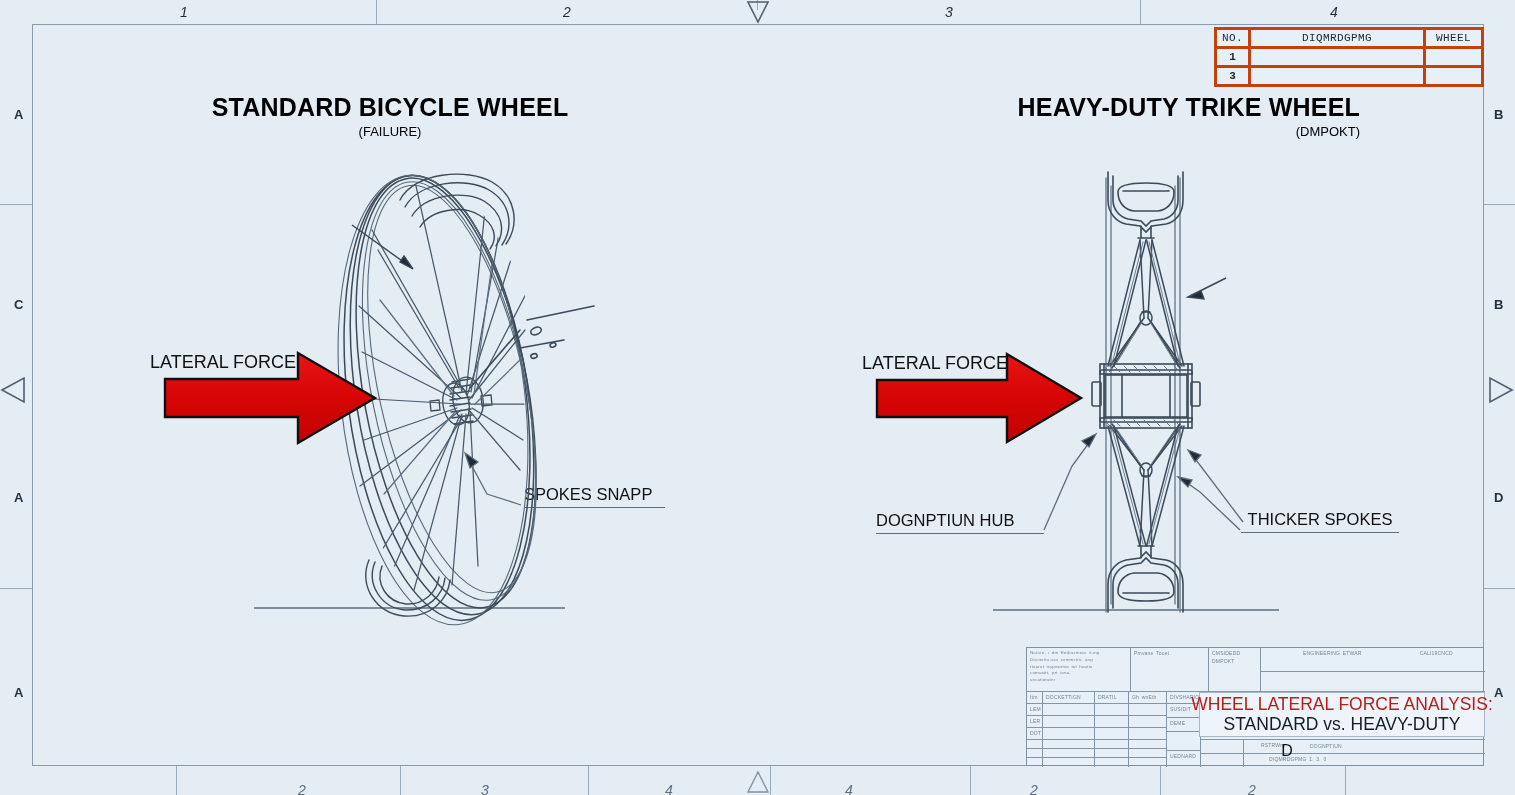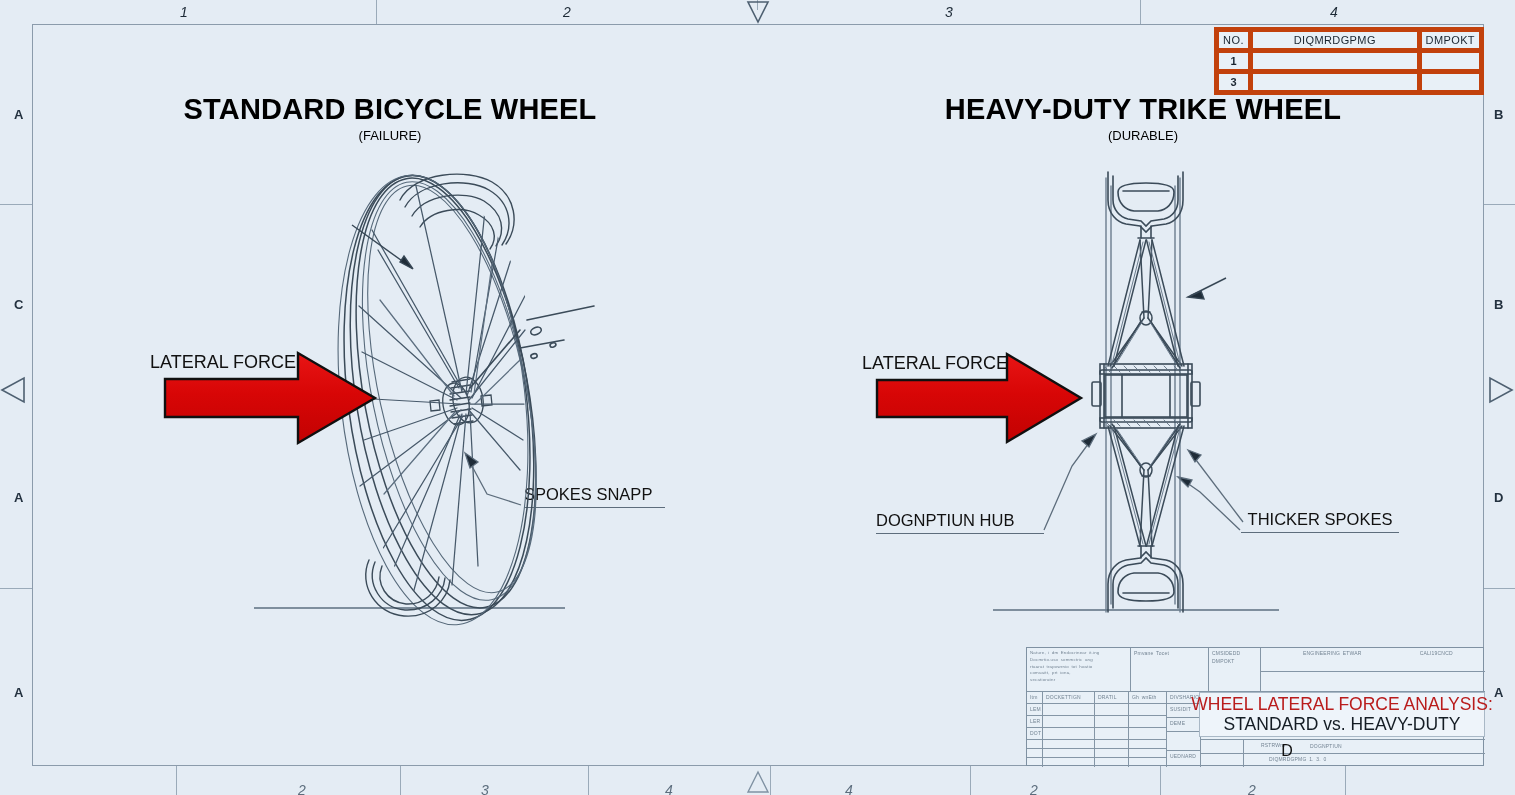--- a/index.html
+++ b/index.html
@@ -43,21 +43,21 @@
     background: #9aaab9;
   }
 
   
   .wheel-title {
     position: absolute;
     text-align: center;
     color: #000;
   }
   .wheel-title .main {
-    font-size: 29px; font-weight: bold; letter-spacing: .2px; white-space: nowrap;
+    font-size: 25px; font-weight: bold; letter-spacing: .2px; white-space: nowrap;
   }
   .wheel-title .sub {
     font-size: 13px; font-weight: normal; margin-top: 2px;
   }
 
   
   .callout {
     position: absolute;
     font-size: 16.5px;
     color: #111;
@@ -75,23 +75,24 @@
   }
 
   
   table.cad {
     border-collapse: collapse;
     background: #e8f0f7;
     font-size: 11px;
     color: #1a2530;
   }
   table.cad td, table.cad th {
-    border: 5px solid #c2410c;
+    border: 3px solid #c2410c;
     padding: 2px 4px;
     font-weight: normal;
+    font-family: Liberation Mono, monospace;
   }
   table.cad th { font-size: 11px; letter-spacing: .4px; text-align: center; }
   #bom { position: absolute; left: 1214px; top: 27px; width: 270px; }
   #bom td.num { text-align:center; width: 34px; font-weight:bold; }
   #bom td.blank { height: 17px; }
   #bom td.unite { width: 58px; }
 
   
   #titleblock {
     position: absolute;
@@ -186,43 +187,43 @@
     <div class="zone col" style="left:1030px; top:782px; color:#5c6d7d;">2</div>
     <div class="zone col" style="left:1248px; top:782px; color:#5c6d7d;">2</div>
 
     <div id="frame"></div>
 
     <table class="cad" id="bom">
       <tbody>
           <tr>
         <th class="num">NO.</th>
         <th>DIQMRDGPMG</th>
-        <th class="unite">DMPOKT</th>
+        <th class="unite">WHEEL</th>
       </tr>
       <tr>
         <td class="num blank">1</td>
         <td class="blank"></td>
         <td class="unite blank"></td>
       </tr>
       <tr>
         <td class="num blank">3</td>
         <td class="blank"></td>
         <td class="unite blank"></td>
       </tr>
     </tbody>
       </table>
 
     <div class="wheel-title" style="left:150px; top:93px; width:480px;">
       <div class="main">STANDARD BICYCLE WHEEL</div>
       <div class="sub">(FAILURE)</div>
     </div>
 
-    <div class="wheel-title" style="left:903px; top:93px; width:480px;">
+    <div class="wheel-title" style="left:880px; top:93px; width:480px;text-align:right;">
       <div class="main">HEAVY-DUTY TRIKE WHEEL</div>
-      <div class="sub">(DURABLE)</div>
+      <div class="sub">(DMPOKT)</div>
     </div>
 
 
     <div class="callout underlined" style="left:524px; top:484px; width:141px;">SPOKES SNAPP</div>
 
 
     <div class="callout underlined" style="left:876px; top:510px; width:168px;">DOGNPTIUN HUB</div>
 
     <div class="callout underlined" style="left:1241px; top:509px; width:158px;text-align:center;">THICKER SPOKES</div>
 

